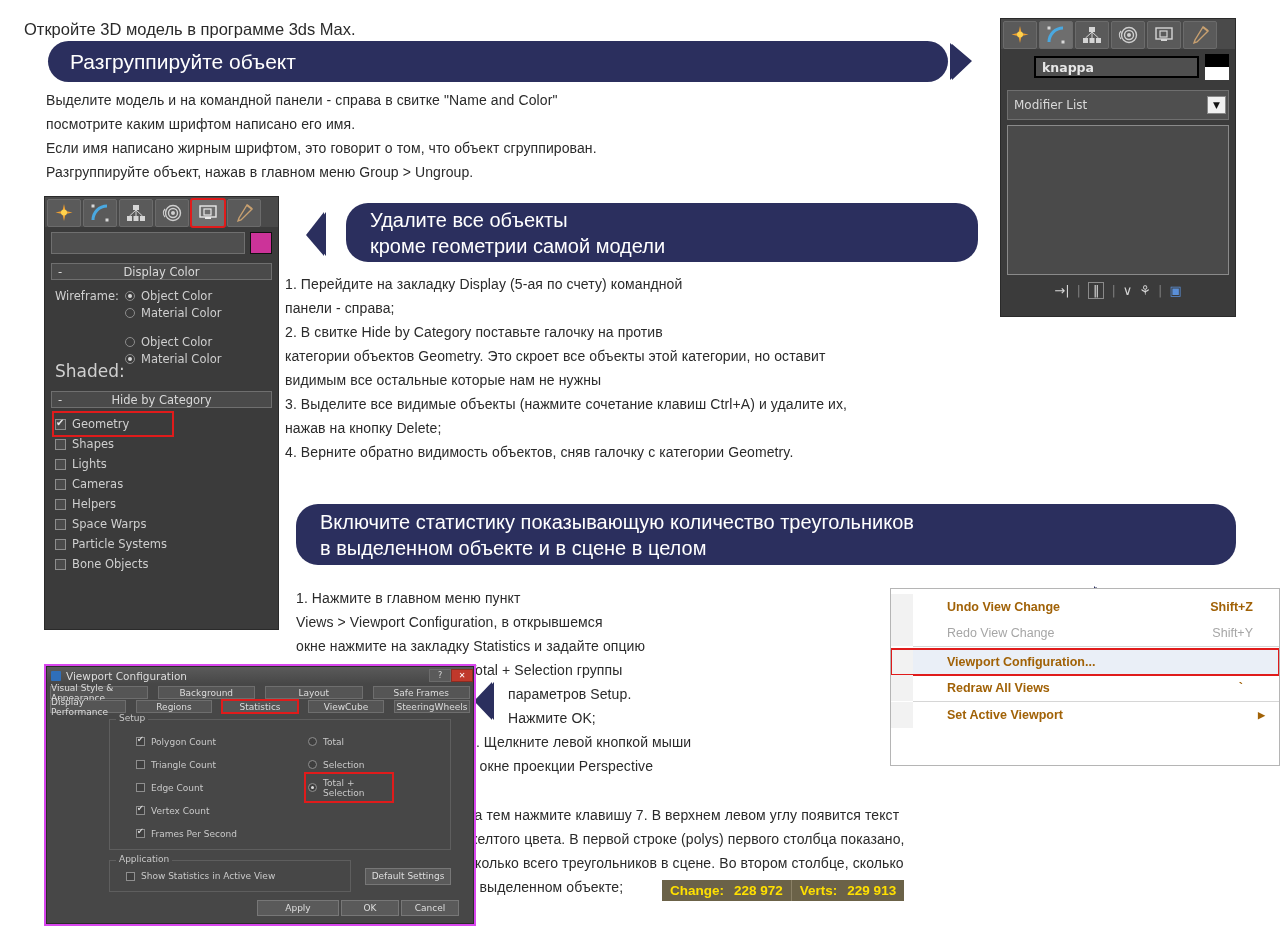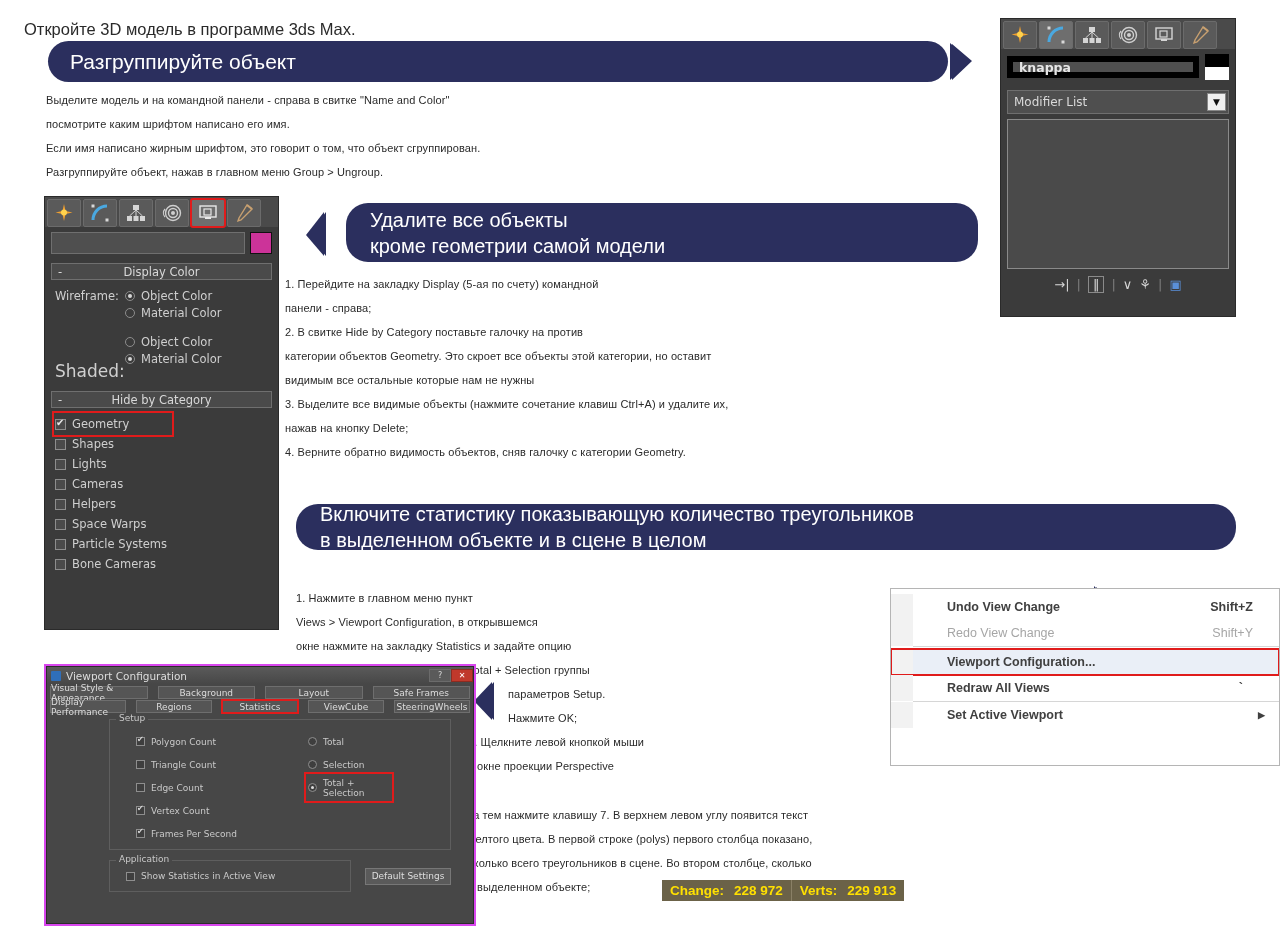--- a/index.html
+++ b/index.html
@@ -6,21 +6,21 @@
   body{
     width:1280px;height:931px;position:relative;overflow:hidden;
     background:#ffffff;
     font-family:"Liberation Sans","DejaVu Sans",sans-serif;
     color:#231f20;
   }
   .abs{position:absolute;}
 
   
   .body-text{
-    font-size:11px;line-height:24px;color:#2a2a2a;
+    font-size:14px;line-height:24px;color:#2a2a2a;
     letter-spacing:.1px;white-space:pre-line;
   }
   .intro-line{font-size:16.5px;line-height:22px;color:#2a2a2a;}
 
   
   .banner{
     background:#2b2f5e;border-radius:22px;color:#ffffff;
     display:flex;align-items:center;box-sizing:border-box;
   }
   .banner .btxt{font-size:20px;line-height:26px;white-space:pre-line;font-weight:400;}
@@ -43,21 +43,21 @@
   }
   .tabbtn.sel{background:#6e6e6e;}
   .tabbtn.redbox{outline:2px solid #e01b1b;outline-offset:-1px;}
 
   .namerow{display:flex;align-items:center;padding:5px 6px;}
   .namefield{
     flex:1;height:22px;background:#4f4f4f;border:1px solid #6f6f6f;
     display:flex;align-items:center;padding:0 6px;box-sizing:border-box;
     color:#e6e6e6;font-size:12.5px;font-weight:bold;
   }
-  .namefield.red{border:6px solid #000000;}
+  .namefield.red{border:2px solid #000000;margin-left:27px;}
   .swatch{width:22px;height:22px;margin-left:5px;border:1px solid #111;box-sizing:border-box;}
 
   .rollup{
     margin:4px 6px 0 6px;height:17px;background:#4a4a4a;border:1px solid #6f6f6f;
     color:#d8d8d8;font-size:11.5px;display:flex;align-items:center;
     justify-content:center;position:relative;box-sizing:border-box;
   }
   .rollup .minus{position:absolute;left:6px;top:1px;}
 
   .radio-row{display:flex;align-items:center;color:#cfcfcf;font-size:11.5px;margin:3px 0;}
@@ -79,21 +79,21 @@
     content:"\2714";position:absolute;left:0px;top:-3px;font-size:10px;color:#e8e8e8;
   }
   .catrow{display:flex;align-items:center;color:#cfcfcf;font-size:11.5px;height:20px;}
   .catrow.redbox{outline:2px solid #e01b1b;outline-offset:1px;width:116px;}
   .sidebtn{
     width:74px;height:19px;background:#5d5d5d;border:1px solid #7d7d7d;
     color:#e4e4e4;font-size:11.5px;display:flex;align-items:center;justify-content:center;
     box-sizing:border-box;margin-bottom:5px;
   }
   .modlist{
-    margin:5px 6px 0 6px;height:24px;background:#4f4f4f;border:1px solid #6f6f6f;
+    margin:5px 6px 0 6px;height:30px;background:#4f4f4f;border:1px solid #6f6f6f;
     color:#d9d9d9;font-size:12px;display:flex;align-items:center;padding:0 6px;
     justify-content:space-between;box-sizing:border-box;
   }
   .ddarrow{
     width:19px;height:18px;background:#f0f0f0;border:1px solid #888;color:#111;
     display:flex;align-items:center;justify-content:center;font-size:9px;
     box-sizing:border-box;margin-right:-4px;
   }
   .modstack{
     margin:5px 6px 0 6px;height:150px;background:#4a4a4a;border:1px solid #8a8a8a;
@@ -109,21 +109,21 @@
     background:#ffffff;border:1px solid #b5b5b5;box-sizing:border-box;
     font-family:"Liberation Sans",sans-serif;
   }
   .menubar{
     height:22px;background:#5b5b5b;display:flex;align-items:center;
     color:#e8e8e8;font-size:12.5px;box-sizing:border-box;
   }
   .menubar .mi{padding:0 13px;line-height:22px;}
   .menubar .mi.sel{outline:2px solid #e01b1b;outline-offset:-2px;background:#6a6a6a;}
   .menuitem{
-    height:26px;display:flex;align-items:center;font-size:12.5px;color:#404040;
+    height:26px;display:flex;align-items:center;font-size:12.5px;color:#a16207;
     padding-left:34px;box-sizing:border-box;position:relative;
     border-left:22px solid #f2f2f2;
   }
   .menuitem.bold{font-weight:bold;}
   .menuitem.dis{color:#a6a6a6;}
   .menuitem .sc{position:absolute;right:26px;font-weight:bold;font-size:12.5px;}
   .menuitem .sc.dis{color:#a6a6a6;font-weight:normal;}
   .menuitem.hl{background:#eaeff7;}
   .menusep{height:1px;background:#d6d6d6;margin-left:22px;}
   .menuitem .sub{position:absolute;right:14px;font-size:9px;}
@@ -397,21 +397,21 @@
       <div class="catrow">
         <span class="chk"></span>
         <span>Space Warps</span>
       </div>
       <div class="catrow">
         <span class="chk"></span>
         <span>Particle Systems</span>
       </div>
       <div class="catrow">
         <span class="chk"></span>
-        <span>Bone Cameras</span>
+        <span>Bone Objects</span>
       </div>
     </div>
   </div>
 </div>
 
 <svg class="abs chev" style="left:300px;top:210px;" width="34" height="48" viewBox="0 0 34 48">
   <path d="M26 2 L26 46 L8 25 Z" fill="#2b2f5e"></path>
   <path d="M24 2 L24 46 L6 25 Z" fill="#2b2f5e"></path>
 </svg>
 <div class="abs banner" style="left:346px;top:203px;width:632px;height:59px;padding-left:24px;">
@@ -421,21 +421,21 @@
 
 <div class="abs body-text" style="left:285px;top:272px;width:960px;">1. Перейдите на закладку Display (5-ая по счету) командной
 панели - справа;
 2. В свитке Hide by Category поставьте галочку на против
 категории объектов Geometry. Это скроет все объекты этой категории, но оставит
 видимым все остальные которые нам не нужны
 3.  Выделите все видимые объекты (нажмите сочетание клавиш Ctrl+A) и удалите их,
 нажав на кнопку Delete;
 4.  Верните обратно видимость объектов, сняв галочку с категории Geometry.</div>
 
-<div class="abs banner" style="left:296px;top:504px;width:940px;height:46px;padding-left:24px;">
+<div class="abs banner" style="left:296px;top:504px;width:940px;height:61px;padding-left:24px;">
   <div class="btxt">Включите статистику показывающую количество треугольников
 в выделенном объекте и в сцене в целом</div>
 </div>
 
 <div class="abs body-text" style="left:296px;top:586px;width:600px;">1.  Нажмите в главном меню пункт
 Views &gt; Viewport Configuration, в открывшемся
 окне нажмите на закладку Statistics и задайте опцию</div>
 
 <svg class="abs chev" style="left:1090px;top:585px;" width="34" height="42" viewBox="0 0 34 42">
   <path d="M6 2 L26 21 L6 40 L6 28 L14 21 L6 14 Z" fill="#2b2f5e"></path>
@@ -569,14 +569,19 @@
     <div class="grp" style="margin:0;flex:1;padding:8px 6px 8px 6px;">
       <div class="lbl">Application</div>
       <div class="optrow" style="height:14px;padding-left:10px;">
         <span class="dchk"></span>
         <span>Show Statistics in Active View</span>
       </div>
     </div>
     <div class="dbtn" style="width:86px;height:17px;margin-left:14px;">Default Settings</div>
   </div>
 
+  <div style="display:flex;justify-content:flex-end;gap:2px;margin:8px 14px 0 0;">
+    <div class="dbtn" style="width:82px;height:16px;">Apply</div>
+    <div class="dbtn" style="width:58px;height:16px;">OK</div>
+    <div class="dbtn" style="width:58px;height:16px;">Cancel</div>
+  </div>
 </div>
 </div>
 
 </body></html>

